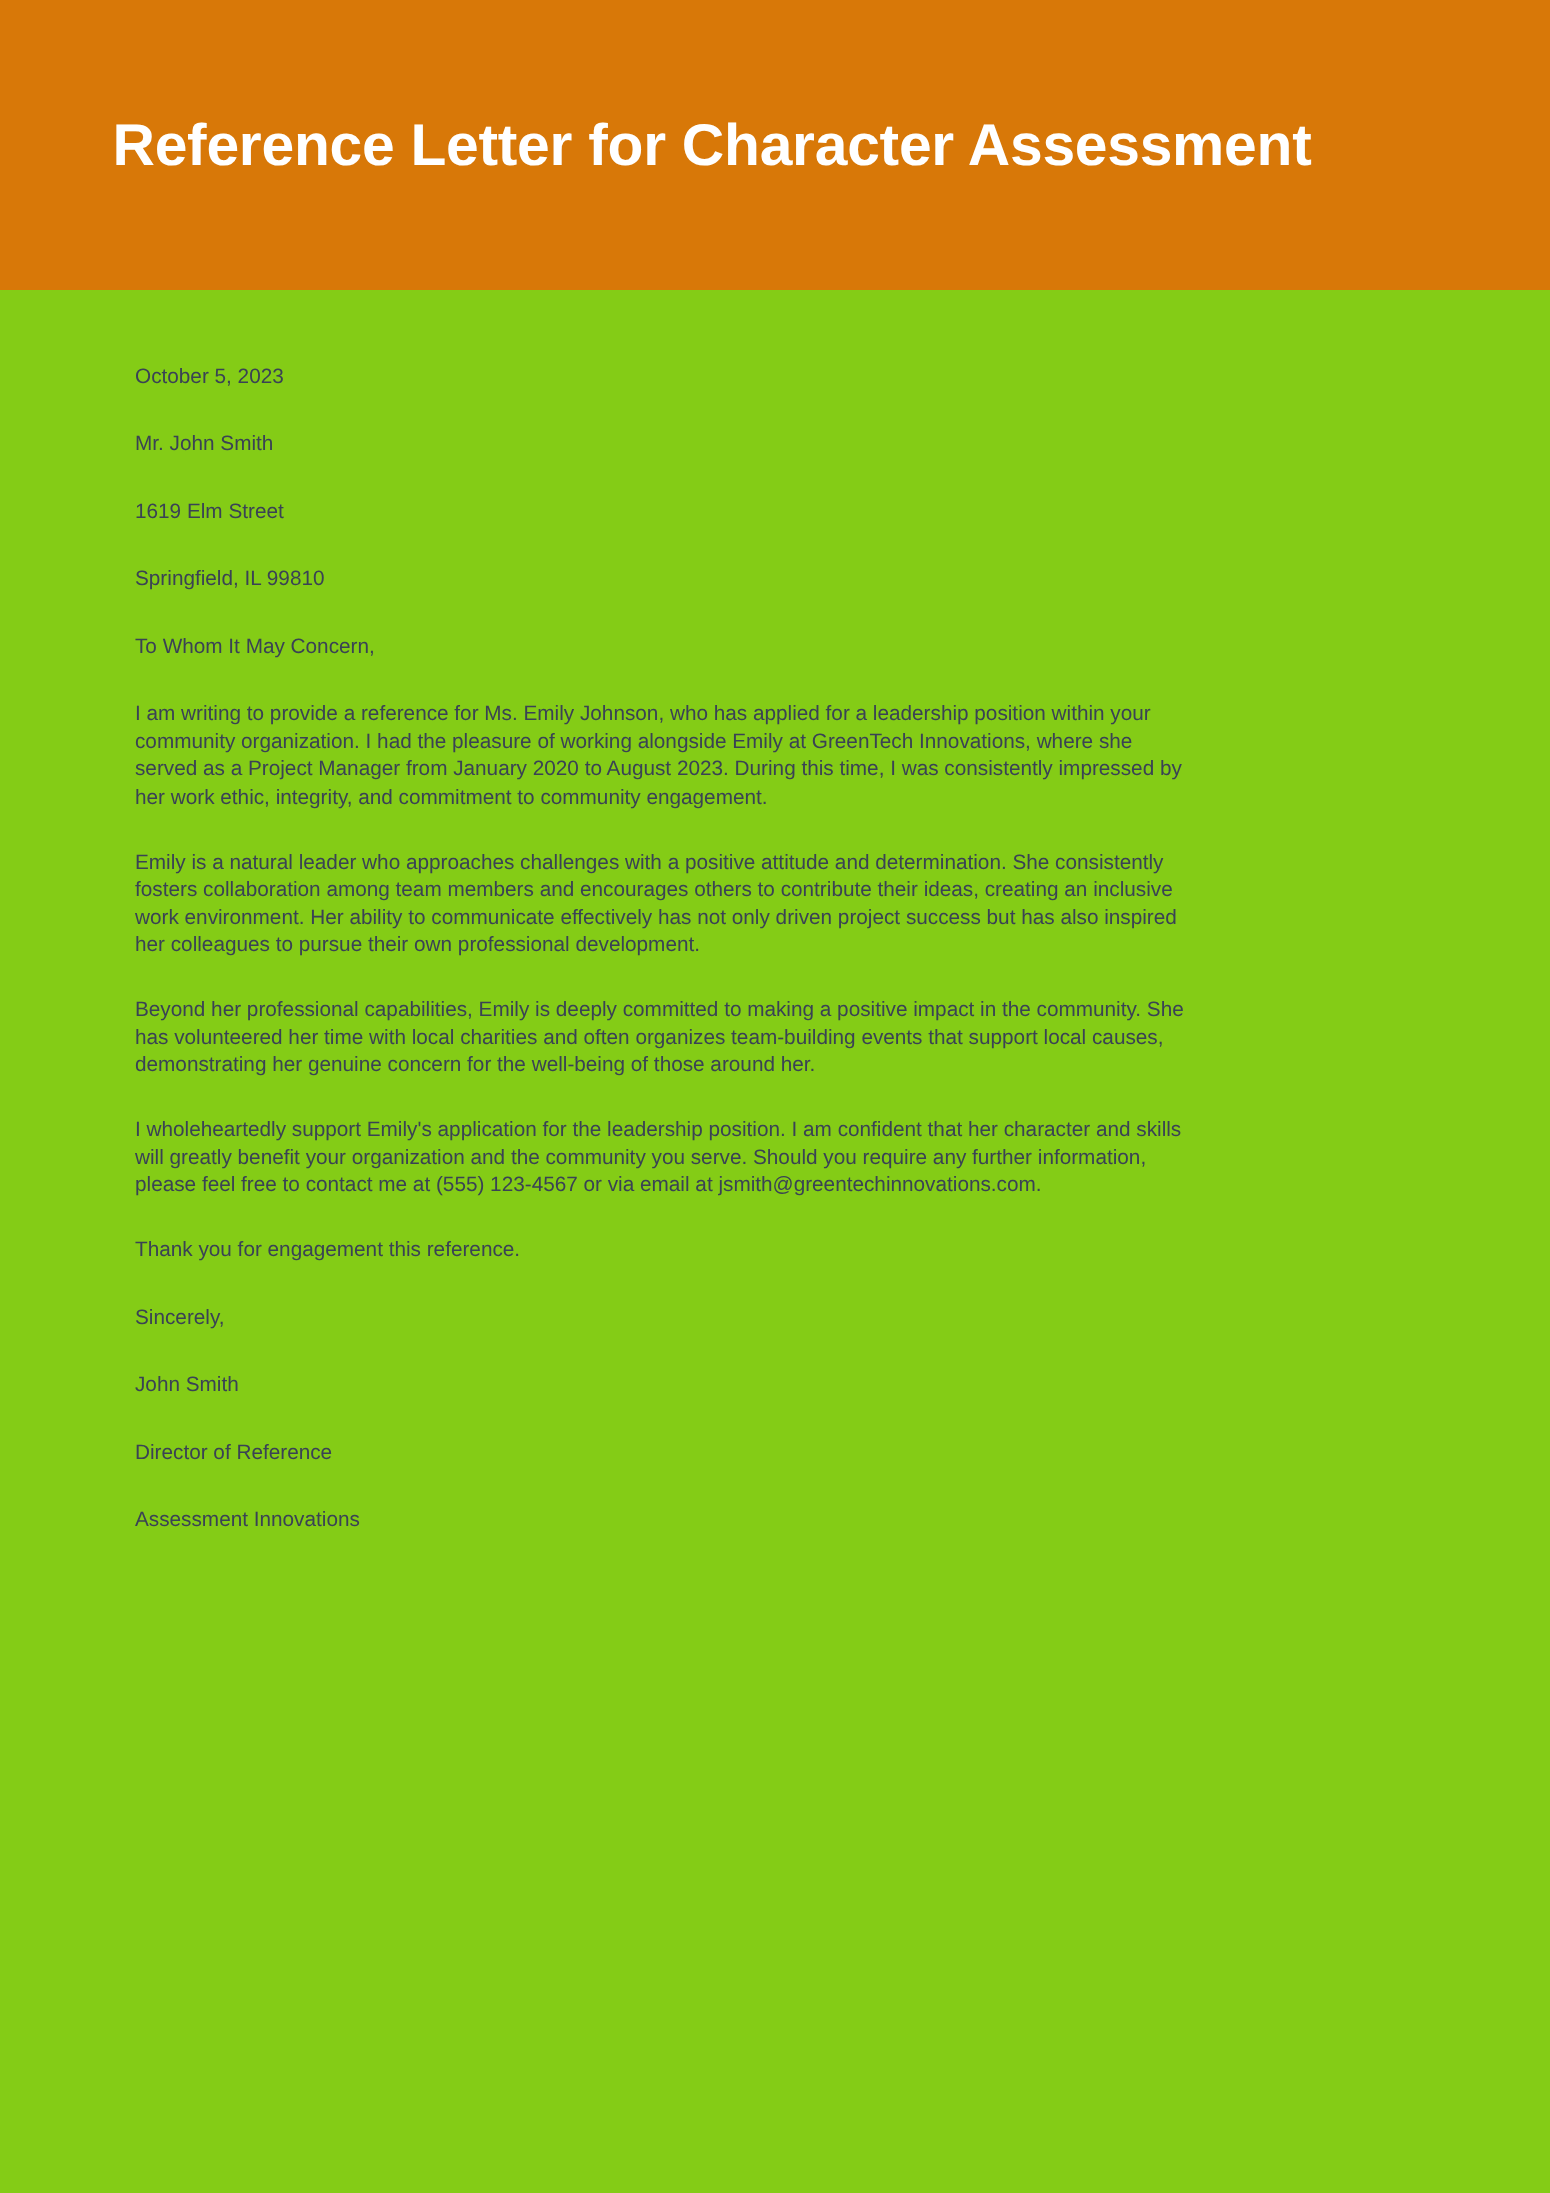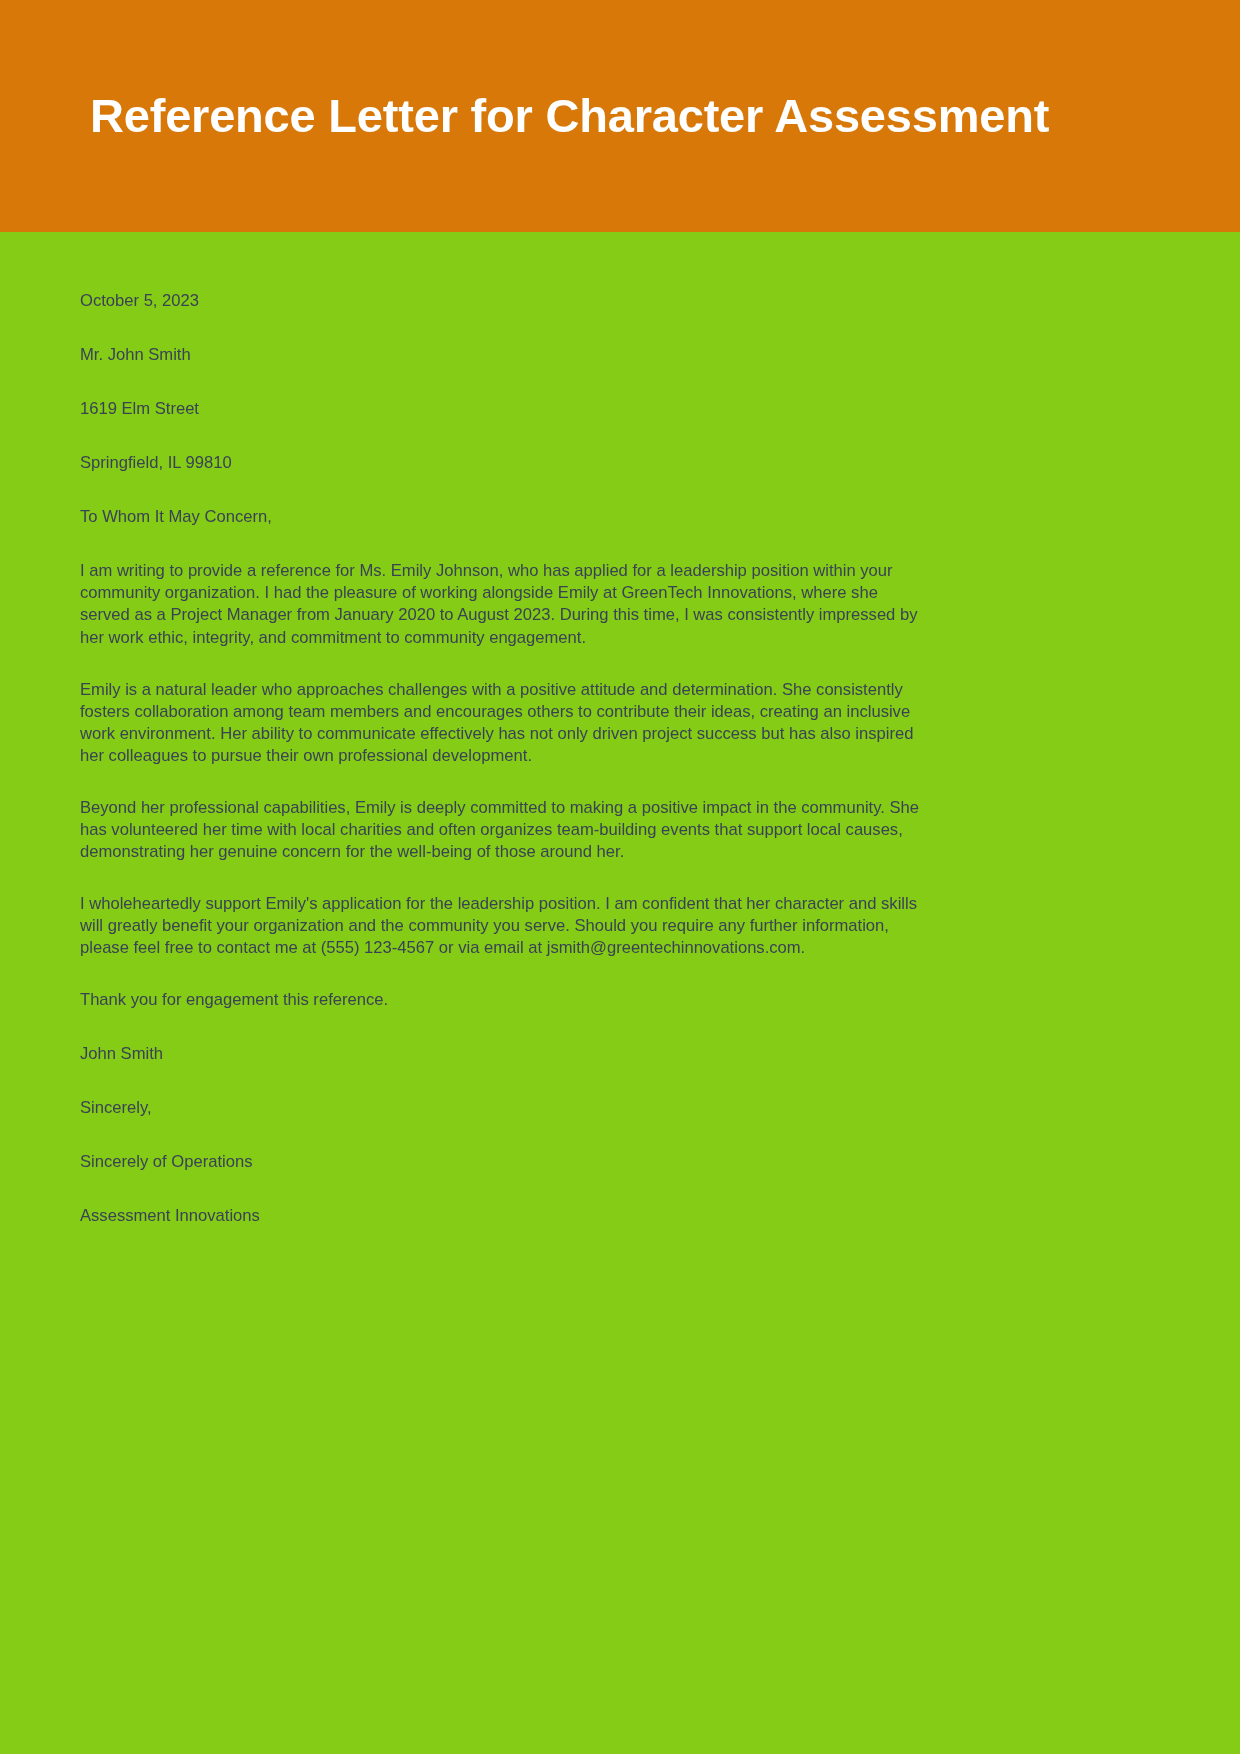--- a/index.html
+++ b/index.html
@@ -40,21 +40,21 @@
     font-family: "Liberation Sans", sans-serif;
     font-size: 47px;
     font-weight: 700;
     letter-spacing: -0.2px;
     line-height: 1.15;
     white-space: nowrap;
   }
 
   
   .letter-body {
-    padding: 58px 120px 60px 80px;
+    padding: 58px 120px 60px 108px;
     box-sizing: border-box;
   }
 
   .line,
   .para {
     color: #3a4255;
     font-family: "Liberation Sans", sans-serif;
     font-size: 16.6px;
     line-height: 1.33;
     margin: 0 0 32px 0;
@@ -103,23 +103,23 @@
 
     <p class="para">Emily is a natural leader who approaches challenges with a positive attitude and determination. She consistently fosters collaboration among team members and encourages others to contribute their ideas, creating an inclusive work environment. Her ability to communicate effectively has not only driven project success but has also inspired her colleagues to pursue their own professional development.</p>
 
     <p class="para">Beyond her professional capabilities, Emily is deeply committed to making a positive impact in the community. She has volunteered her time with local charities and often organizes team-building events that support local causes, demonstrating her genuine concern for the well-being of those around her.</p>
 
     <p class="para">I wholeheartedly support Emily's application for the leadership position. I am confident that her character and skills will greatly benefit your organization and the community you serve. Should you require any further information, please feel free to contact me at (555) 123-4567 or via email at jsmith@greentechinnovations.com.</p>
 
     <p class="line">Thank you for engagement this reference.</p>
 
     <div class="sig-block">
+      <p class="line sig-line">Sincerely,</p>
+
       <p class="line sig-line">John Smith</p>
 
-      <p class="line sig-line">Sincerely,</p>
-
-      <p class="line sig-line">Sincerely of Operations</p>
+      <p class="line sig-line">Director of Reference</p>
 
       <p class="line sig-line">Assessment Innovations</p>
     </div>
 
   </main>
 </div>
 
 </body></html>

